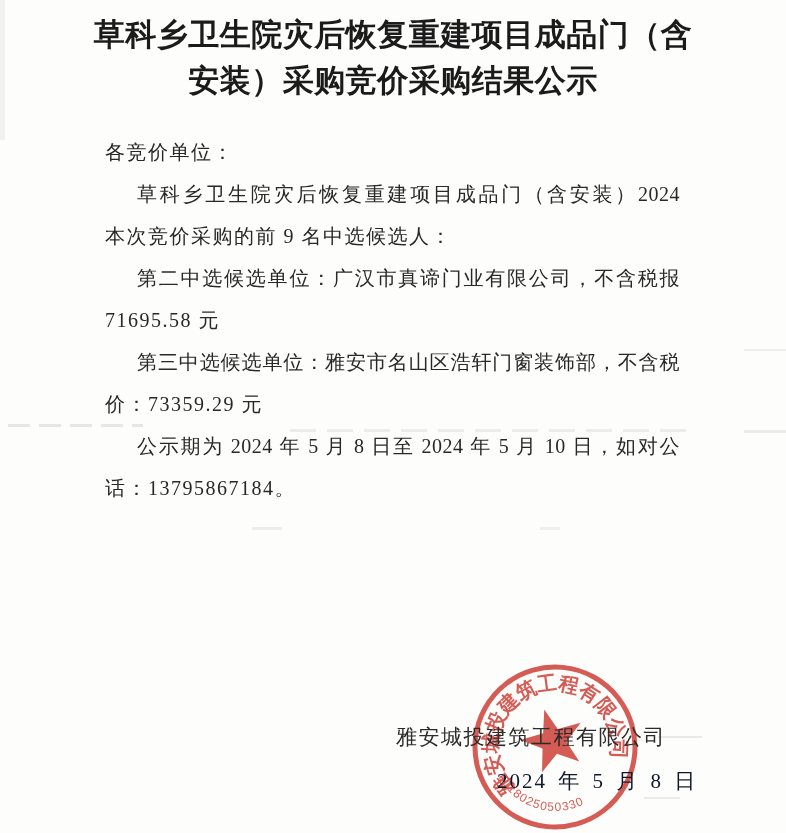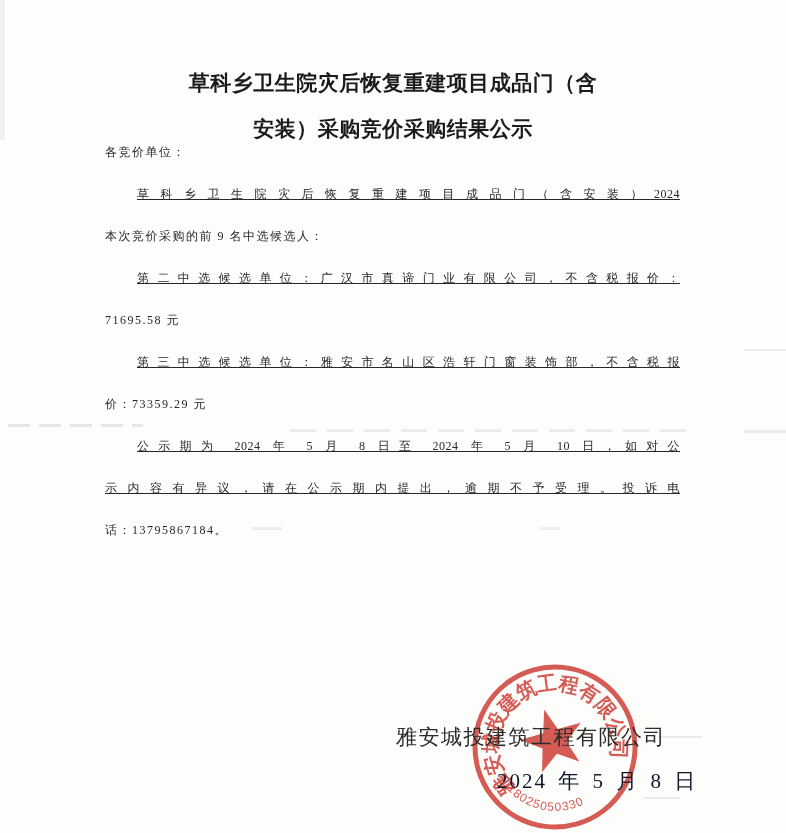--- a/index.html
+++ b/index.html
@@ -5,28 +5,28 @@
   html,body{margin:0;padding:0;background:#ffffff;}
   .page{
     position:relative;width:786px;height:833px;margin:0 auto;
     background:#fdfdfc;overflow:hidden;
     font-family:"Liberation Serif","DejaVu Serif",serif;color:#272727;
   }
   
   .title{
     position:absolute;top:12px;left:0;right:0;text-align:center;
     font-family:"Liberation Sans","DejaVu Sans",sans-serif;
-    font-weight:700;font-size:21px;line-height:46px;
-    letter-spacing:.5px;color:#1b1b1b;margin-top:48px;
+    font-weight:700;font-size:31px;line-height:46px;
+    letter-spacing:.5px;color:#1b1b1b;
   }
   
-  .bodytext{position:absolute;left:105px;top:131px;width:575px;font-size:12px;color:#282828;}
+  .bodytext{position:absolute;left:105px;top:131px;width:575px;font-size:20px;color:#282828;}
   .ln{height:42px;line-height:42px;letter-spacing:1.5px;white-space:nowrap;}
   .jf{text-align:justify;text-align-last:justify;white-space:normal;
-      letter-spacing:.5px;overflow:hidden;text-decoration:underline;}
+      letter-spacing:.5px;overflow:hidden;}
   .ind{text-indent:32px;}
   
   .company{position:absolute;left:396px;top:722px;font-size:21px;line-height:30px;
            letter-spacing:1.5px;color:#2b2b2b;z-index:3;}
   .date{position:absolute;left:497px;top:766px;font-size:21px;line-height:30px;
         letter-spacing:2px;word-spacing:4px;color:#0f172a;z-index:3;}
   
   .stamp{position:absolute;left:440px;top:632px;width:230px;height:230px;z-index:2;}
   
   .art{position:absolute;pointer-events:none;}
@@ -54,21 +54,20 @@
 
   <div class="bodytext">
     <div class="ln">各竞价单位：</div>
     <div class="ln jf ind">草科乡卫生院灾后恢复重建项目成品门（含安装）2024</div>
     <div class="ln">本次竞价采购的前 9 名中选候选人：</div>
     <div class="ln jf ind">第二中选候选单位：广汉市真谛门业有限公司，不含税报价：</div>
     <div class="ln">71695.58 元</div>
     <div class="ln jf ind">第三中选候选单位：雅安市名山区浩轩门窗装饰部，不含税报</div>
     <div class="ln">价：73359.29 元</div>
     <div class="ln jf ind">公示期为 2024 年 5 月 8 日至 2024 年 5 月 10 日，如对公</div>
-    <div class="ln jf">示内容有异议，请在公示期内提出，逾期不予受理。投诉电</div>
     <div class="ln">话：13795867184。</div>
   </div>
 
   <div class="company">雅安城投建筑工程有限公司</div>
   <div class="date">2024 年 5 月 8 日</div>
 
   <svg class="stamp" viewBox="-115 -115 230 230" xmlns="http://www.w3.org/2000/svg">
     <g transform="rotate(-16)" opacity="0.85">
       <circle cx="0" cy="0" r="80" fill="none" stroke-width="5" stroke="#cf4038"></circle>
       <path id="ringPath" d="M -49.4 28.5 A 57 57 0 1 1 49.4 28.5" fill="none"></path>

